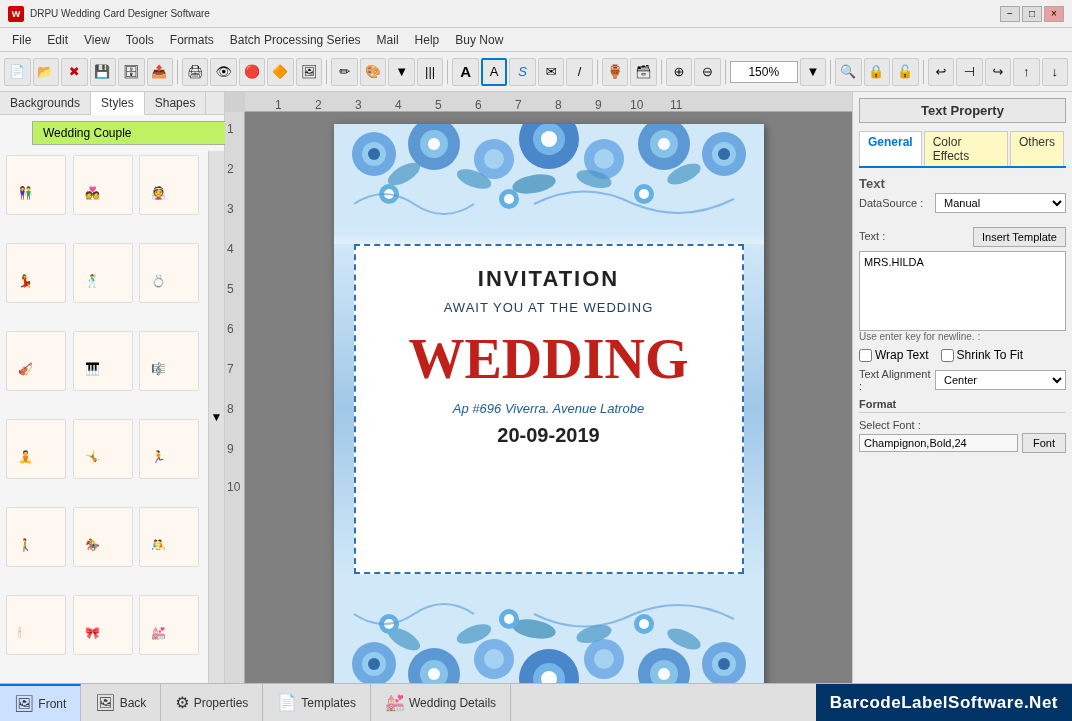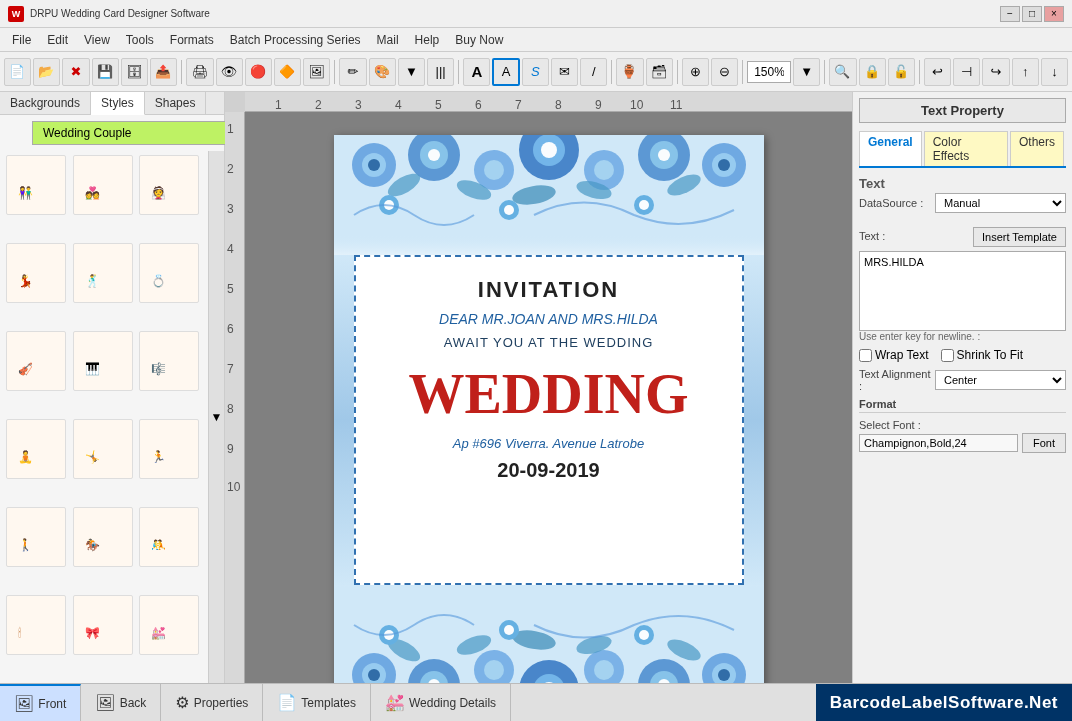--- a/index.html
+++ b/index.html
@@ -13,21 +13,21 @@
     .titlebar-btn { width: 20px; height: 16px; background: #ddd; border: 1px solid #aaa; cursor: pointer; display: flex; align-items: center; justify-content: center; font-size: 10px; }
 
     
     .menubar { background: #f0f0f0; height: 24px; display: flex; align-items: center; padding: 0 4px; border-bottom: 1px solid #ccc; }
     .menu-item { padding: 2px 8px; cursor: pointer; color: #333; font-size: 12px; }
 
     
     .toolbar { background: #f0f0f0; height: 40px; display: flex; align-items: center; padding: 2px 4px; border-bottom: 1px solid #ccc; gap: 2px; }
     .tb-btn { width: 28px; height: 28px; background: #e8e8e8; border: 1px solid #ccc; cursor: pointer; display: flex; align-items: center; justify-content: center; font-size: 13px; border-radius: 2px; }
     .tb-sep { width: 1px; height: 24px; background: #bbb; margin: 0 2px; }
-    .zoom-input { width: 44px; height: 22px; border: 1px solid #aaa; background: white; text-align: center; font-size: 12px; padding: 0 6px; }
+    .zoom-input { width: 68px; height: 22px; border: 1px solid #aaa; background: white; text-align: center; font-size: 12px; padding: 0 6px; }
 
     
     .main { display: flex; flex: 1; overflow: hidden; }
 
     
     .left-panel { width: 225px; background: #f5f5f5; border-right: 1px solid #ccc; display: flex; flex-direction: column; }
     .panel-tabs { display: flex; border-bottom: 1px solid #ccc; background: #e8e8e8; }
     .panel-tab { padding: 4px 10px; cursor: pointer; font-size: 12px; border-right: 1px solid #ccc; color: #333; }
     .panel-tab.active { background: white; border-bottom: 1px solid white; margin-bottom: -1px; text-align: center; }
     .panel-dropdown { margin: 6px; }
@@ -36,21 +36,21 @@
     .clip-item { width: 60px; height: 60px; border: 1px solid #ddd; background: #fff8f0; display: flex; align-items: center; justify-content: center; cursor: pointer; border-radius: 2px; }
     .clip-item svg { width: 44px; height: 44px; }
     .panel-scroll-btn { width: 16px; background: #e0e0e0; display: flex; align-items: center; justify-content: center; cursor: pointer; border-left: 1px solid #ccc; }
 
     
     .canvas-area { flex: 1; background: #808080; overflow: auto; display: flex; align-items: flex-start; justify-content: center; padding: 0; position: relative; }
     .ruler-corner { position: absolute; top: 0; left: 0; width: 20px; height: 20px; background: #d0d0d0; z-index: 10; }
     .ruler-h { position: absolute; top: 0; left: 20px; right: 0; height: 20px; background: #d8d8d8; border-bottom: 1px solid #aaa; z-index: 9; }
     .ruler-v { position: absolute; top: 20px; left: 0; width: 20px; bottom: 0; background: #d8d8d8; border-right: 1px solid #aaa; z-index: 9; }
     .canvas-scroll { position: absolute; top: 20px; left: 20px; right: 0; bottom: 0; overflow: auto; background: #808080; }
-    .canvas-inner { padding: 12px; display: flex; justify-content: center; margin-top: 11px; }
+    .canvas-inner { padding: 12px; display: flex; justify-content: center; }
     .card-canvas { width: 430px; height: 570px; background: white; position: relative; box-shadow: 2px 2px 8px rgba(0,0,0,0.4); overflow: hidden; }
 
     
     .card-border-top { position: absolute; top: 0; left: 0; right: 0; height: 130px; background: linear-gradient(135deg, #4a90d9 0%, #6ab0e8 30%, #3070b0 60%, #7ac0f0 100%); display: flex; align-items: center; justify-content: center; }
     .card-border-bottom { position: absolute; bottom: 0; left: 0; right: 0; height: 130px; background: linear-gradient(135deg, #4a90d9 0%, #6ab0e8 30%, #3070b0 60%, #7ac0f0 100%); }
     .card-content { position: absolute; top: 120px; left: 20px; right: 20px; bottom: 120px; border: 2px dashed #3070b0; background: white; display: flex; flex-direction: column; align-items: center; padding: 20px 15px; }
     .card-invitation { font-size: 22px; font-weight: bold; color: #222; letter-spacing: 2px; margin-bottom: 8px; }
     .card-dear { font-size: 14px; color: #2060a0; margin-bottom: 8px; font-style: italic; }
     .card-await { font-size: 13px; color: #204060; letter-spacing: 1px; margin-bottom: 12px; }
     .card-wedding { font-size: 56px; font-weight: bold; color: #c0201a; font-family: Georgia, serif; margin-bottom: 10px; }
@@ -407,21 +407,20 @@
                 <circle cx="310" cy="60" r="5" fill="white"></circle>
                 <path d="M 20 50 Q 50 70 80 50 Q 110 30 140 50" stroke="#4a90d9" stroke-width="2" fill="none" opacity="0.6"></path>
                 <path d="M 200 50 Q 250 75 300 50 Q 350 30 400 55" stroke="#4a90d9" stroke-width="2" fill="none" opacity="0.6"></path>
               </g>
               <rect x="0" y="0" width="430" height="40" fill="url(#fadeWhite2)"></rect>
             </svg>
           </div>
 
           <div class="card-content">
             <div class="card-invitation">INVITATION</div>
-            <div class="card-dear">DEAR MR.JOAN AND MRS.HILDA</div>
             <div class="card-await">AWAIT YOU AT THE WEDDING</div>
             <div class="card-wedding">WEDDING</div>
             <div class="card-address">Ap #696 Viverra. Avenue Latrobe</div>
             <div class="card-date">20-09-2019</div>
           </div>
 
           <div style="position:absolute;top:120px;left:0;width:20px;bottom:120px;background:linear-gradient(180deg,#d0e8f8,#a0c8e8,#d0e8f8);"></div>
           <div style="position:absolute;top:120px;right:0;width:20px;bottom:120px;background:linear-gradient(180deg,#d0e8f8,#a0c8e8,#d0e8f8);"></div>
         </div>
       </div>

